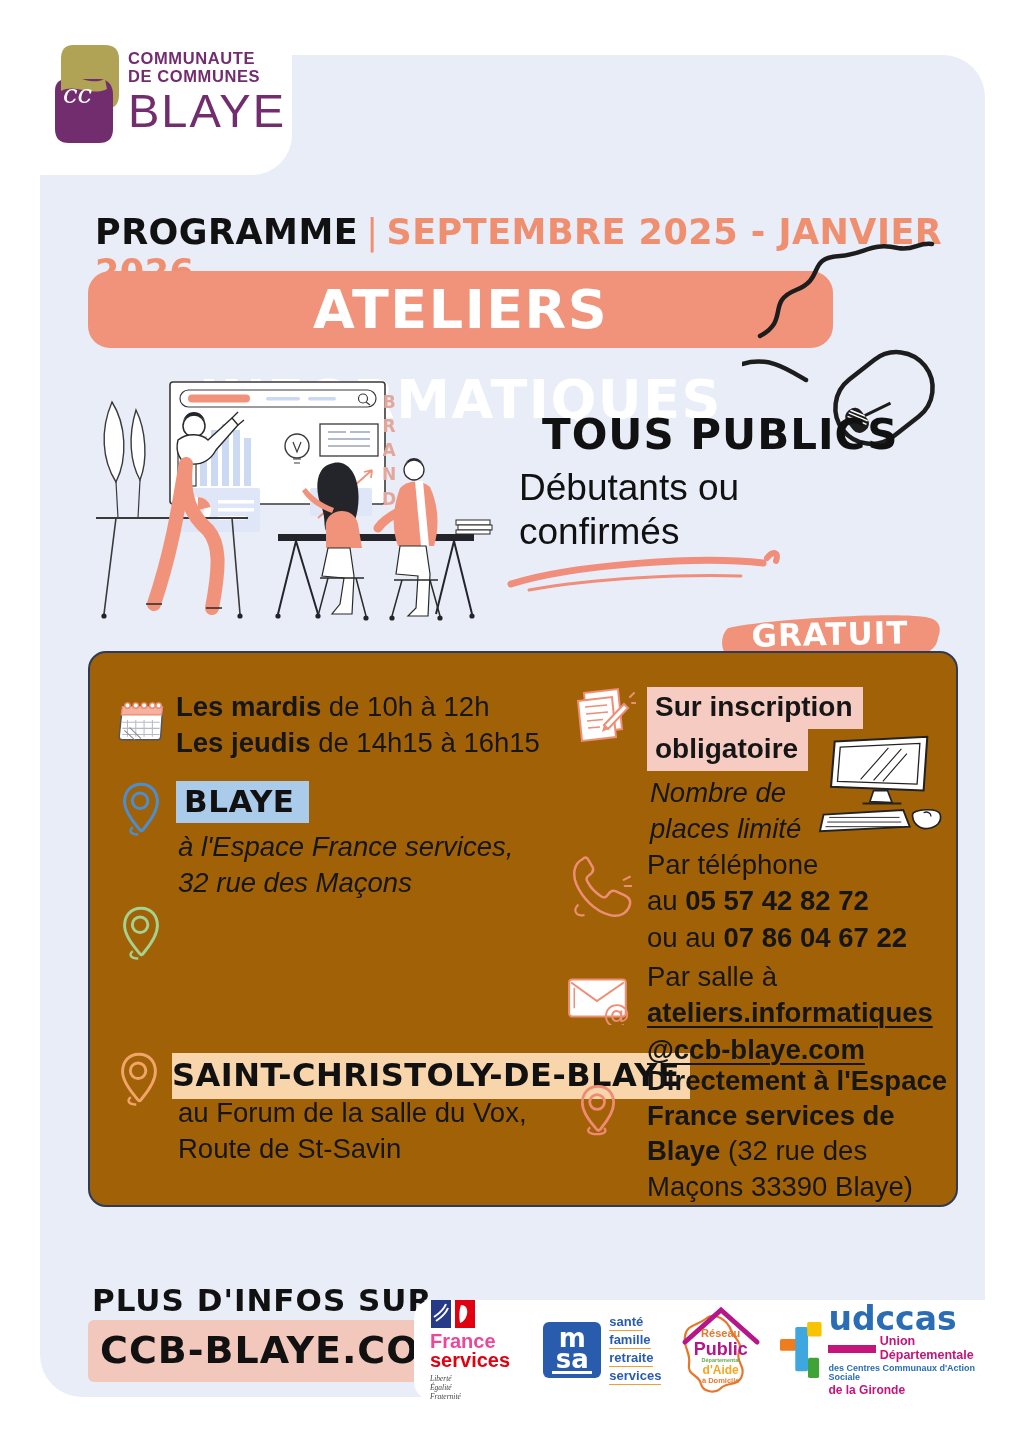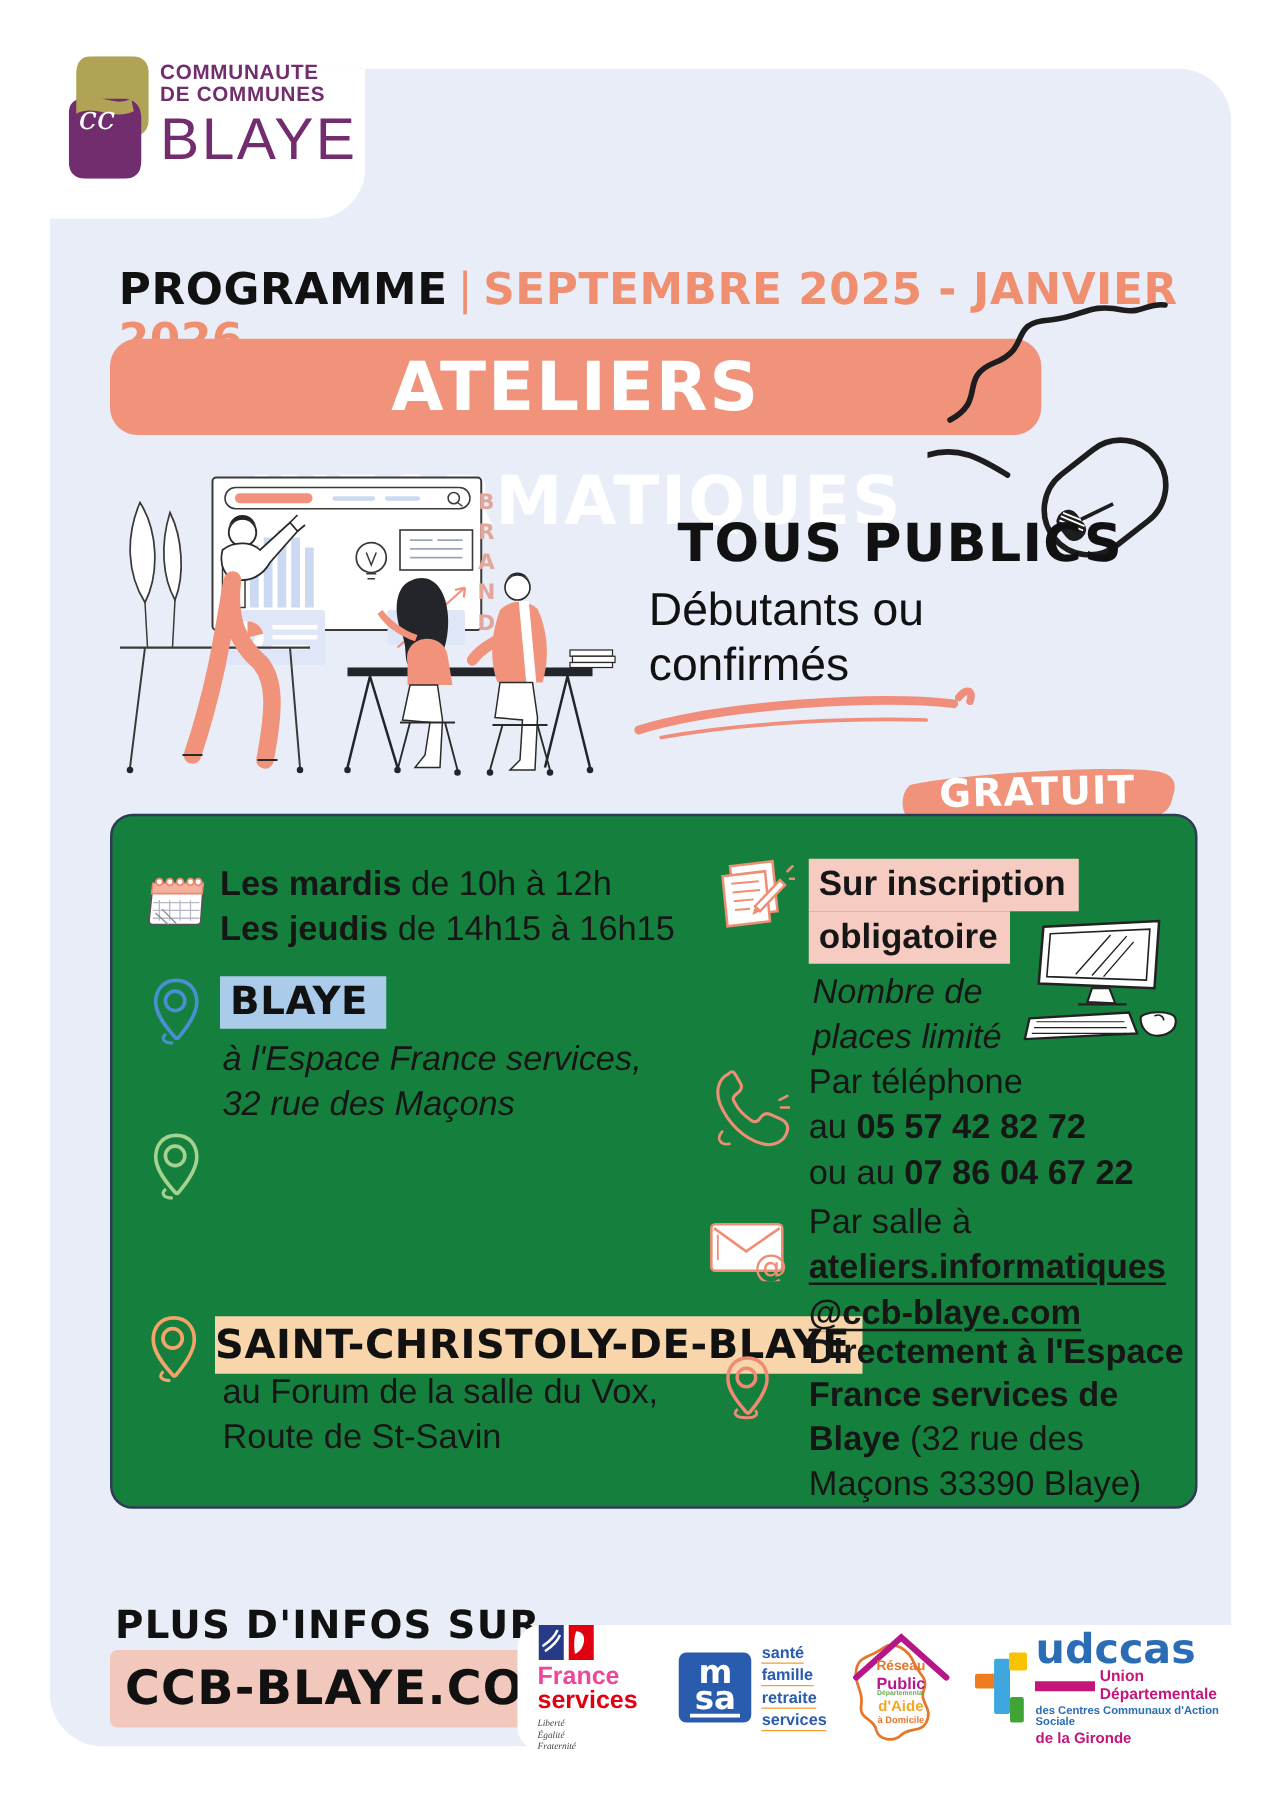--- a/index.html
+++ b/index.html
@@ -20,21 +20,21 @@
   .banner{left:88px;top:271px;width:745px;height:77px;border-radius:22px;background:#f0937a;
           text-align:center;line-height:77px;}
   .banner span{color:#fff;font-size:54px;letter-spacing:1.5px;}
   .tous{left:517px;top:410px;font-size:42px;letter-spacing:1px;color:#111;margin-left:25px;}
   .subtitle{left:519px;top:466px;font-size:37px;line-height:1.18;color:#111;}
   .brandletters{left:382px;top:390px;font-size:17px;line-height:1.42;color:#e2a69b;
                 font-family:"DejaVu Sans",sans-serif;font-weight:700;text-align:center;}
   .gratuit{left:716px;top:610px;width:228px;height:56px;transform:rotate(-1.2deg);}
   .gratuit .txt{position:absolute;left:0;top:6px;width:100%;text-align:center;color:#fff;
                 font-size:31px;letter-spacing:1px;}
-  .card{left:88px;top:651px;width:870px;height:556px;background:#15803d;border:2.5px solid #2e3a56;
+  .card{left:88px;top:651px;width:870px;height:556px;background:#a16207;border:2.5px solid #2e3a56;
         border-radius:18px;box-sizing:border-box;}
   .body-txt{font-size:27.5px;line-height:1.32;color:#161616;}
   .loc-name{display:inline-block;font-size:31px;letter-spacing:.5px;padding:2px 14px 4px 8px;color:#111;}
   .loc-name.small{font-size:32px;padding:3px 10px 5px 0;}
   .hl{display:inline-block;padding:1px 10px 3px 8px;}
   .em{font-weight:700;text-decoration:underline;text-decoration-thickness:2px;text-underline-offset:4px;}
   .footer-label{left:92px;top:1282px;font-size:31px;letter-spacing:1px;color:#111;}
   .website{left:88px;top:1320px;font-size:38px;letter-spacing:1px;color:#111;padding:8px 16px 10px 12px;
            border-radius:6px;display:inline-block;}
   .strip{left:414px;top:1300px;width:594px;height:100px;background:#fff;border-radius:18px;
@@ -47,21 +47,21 @@
   .msa{display:flex;align-items:center;gap:8px;}
   .msa-sq{width:58px;height:56px;background:#2a5cad;border-radius:6px;color:#fff;text-align:center;
           font-family:"DejaVu Sans",sans-serif;font-weight:800;line-height:.82;padding-top:6px;box-sizing:border-box;}
   .msa-sq .m{font-size:26px;display:block;}
   .msa-sq .sa{font-size:26px;display:block;border-bottom:3px solid #fff;width:40px;margin:0 auto;}
   .msa-words div{font-size:13px;color:#2a5cad;font-weight:700;border-bottom:1.5px solid #f0a030;
                  padding-bottom:1px;margin-bottom:1px;width:max-content;}
   .reseau{position:relative;width:92px;height:92px;}
   .reseau .rtxt{position:absolute;left:0;top:24px;width:100%;text-align:center;line-height:1.05;}
   .reseau .r1{color:#e8762a;font-size:11px;font-weight:700;}
-  .reseau .r2{color:#b5178a;font-size:13px;font-weight:800;}
+  .reseau .r2{color:#b5178a;font-size:18px;font-weight:800;}
   .reseau .r3{color:#6aa84f;font-size:5.5px;font-weight:700;}
   .reseau .r4{color:#f5a623;font-size:12px;font-weight:800;}
   .reseau .r5{color:#e8762a;font-size:7.5px;font-weight:700;}
   .udccas{display:flex;align-items:center;gap:6px;width:212px;}
   .ud-col{line-height:1.05;}
   .ud-abbr{color:#2a6db5;font-family:"DejaVu Sans",sans-serif;font-weight:800;font-size:33px;line-height:.9;}
   .ud-row{display:flex;align-items:center;gap:4px;margin-top:2px;}
   .ud-bar{width:56px;height:8px;background:#c4157a;}
   .ud-l1{color:#c4157a;font-weight:800;font-size:12.5px;}
   .ud-l2{color:#2a6db5;font-weight:700;font-size:9px;margin-top:2px;}

